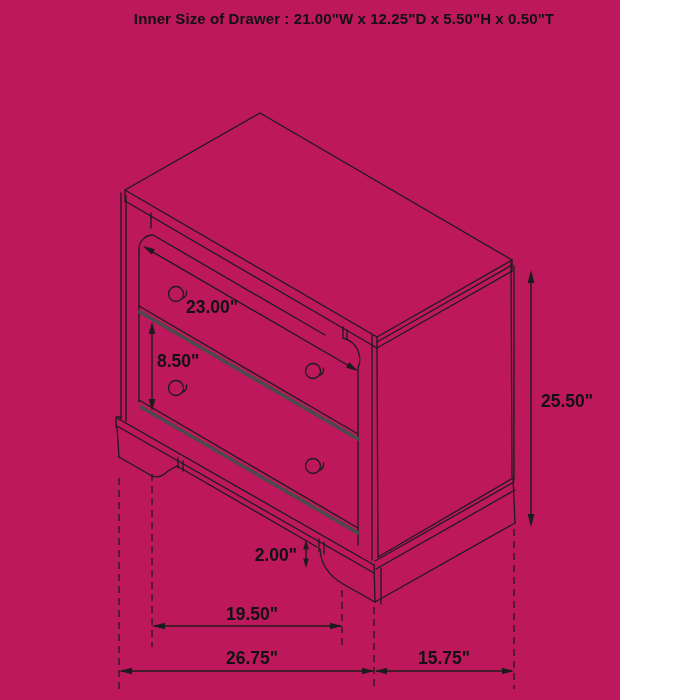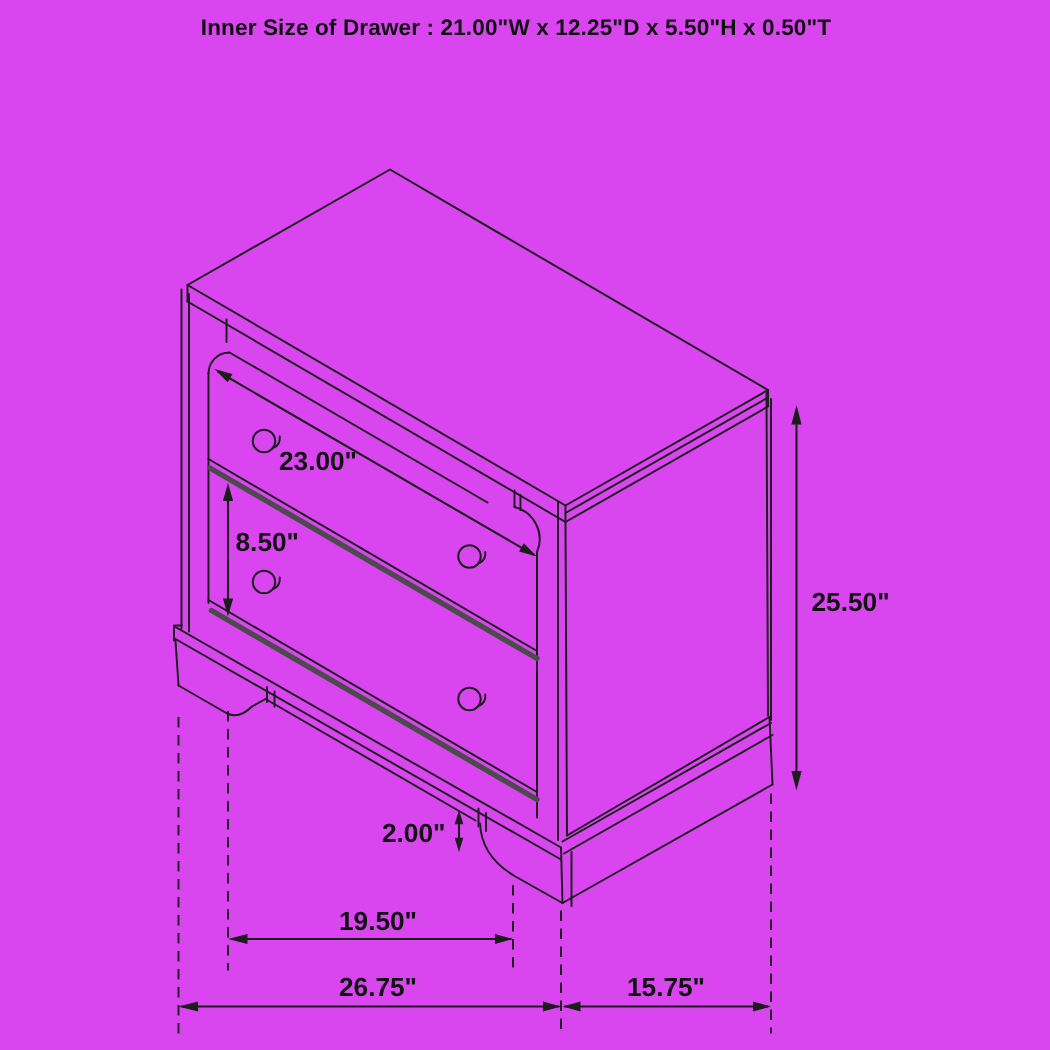--- a/index.html
+++ b/index.html
@@ -1,19 +1,19 @@
 <!DOCTYPE html>
 <html><head>
 <meta charset="utf-8">
 <style>
   html,body{margin:0;padding:0;background:#ffffff;}
   .page{
     position:relative;
-    width:700px;height:700px;
-    background:#d946ef;
+    width:620px;height:700px;
+    background:#be185d;
     font-family:"Liberation Sans", sans-serif;
     overflow:hidden;
   }
   .title{
     position:absolute;top:10px;left:0;width:688px;
     text-align:center;
     font-size:15px;font-weight:700;color:#111111;
     letter-spacing:0.1px;
   }
   svg{position:absolute;top:0;left:0;}

